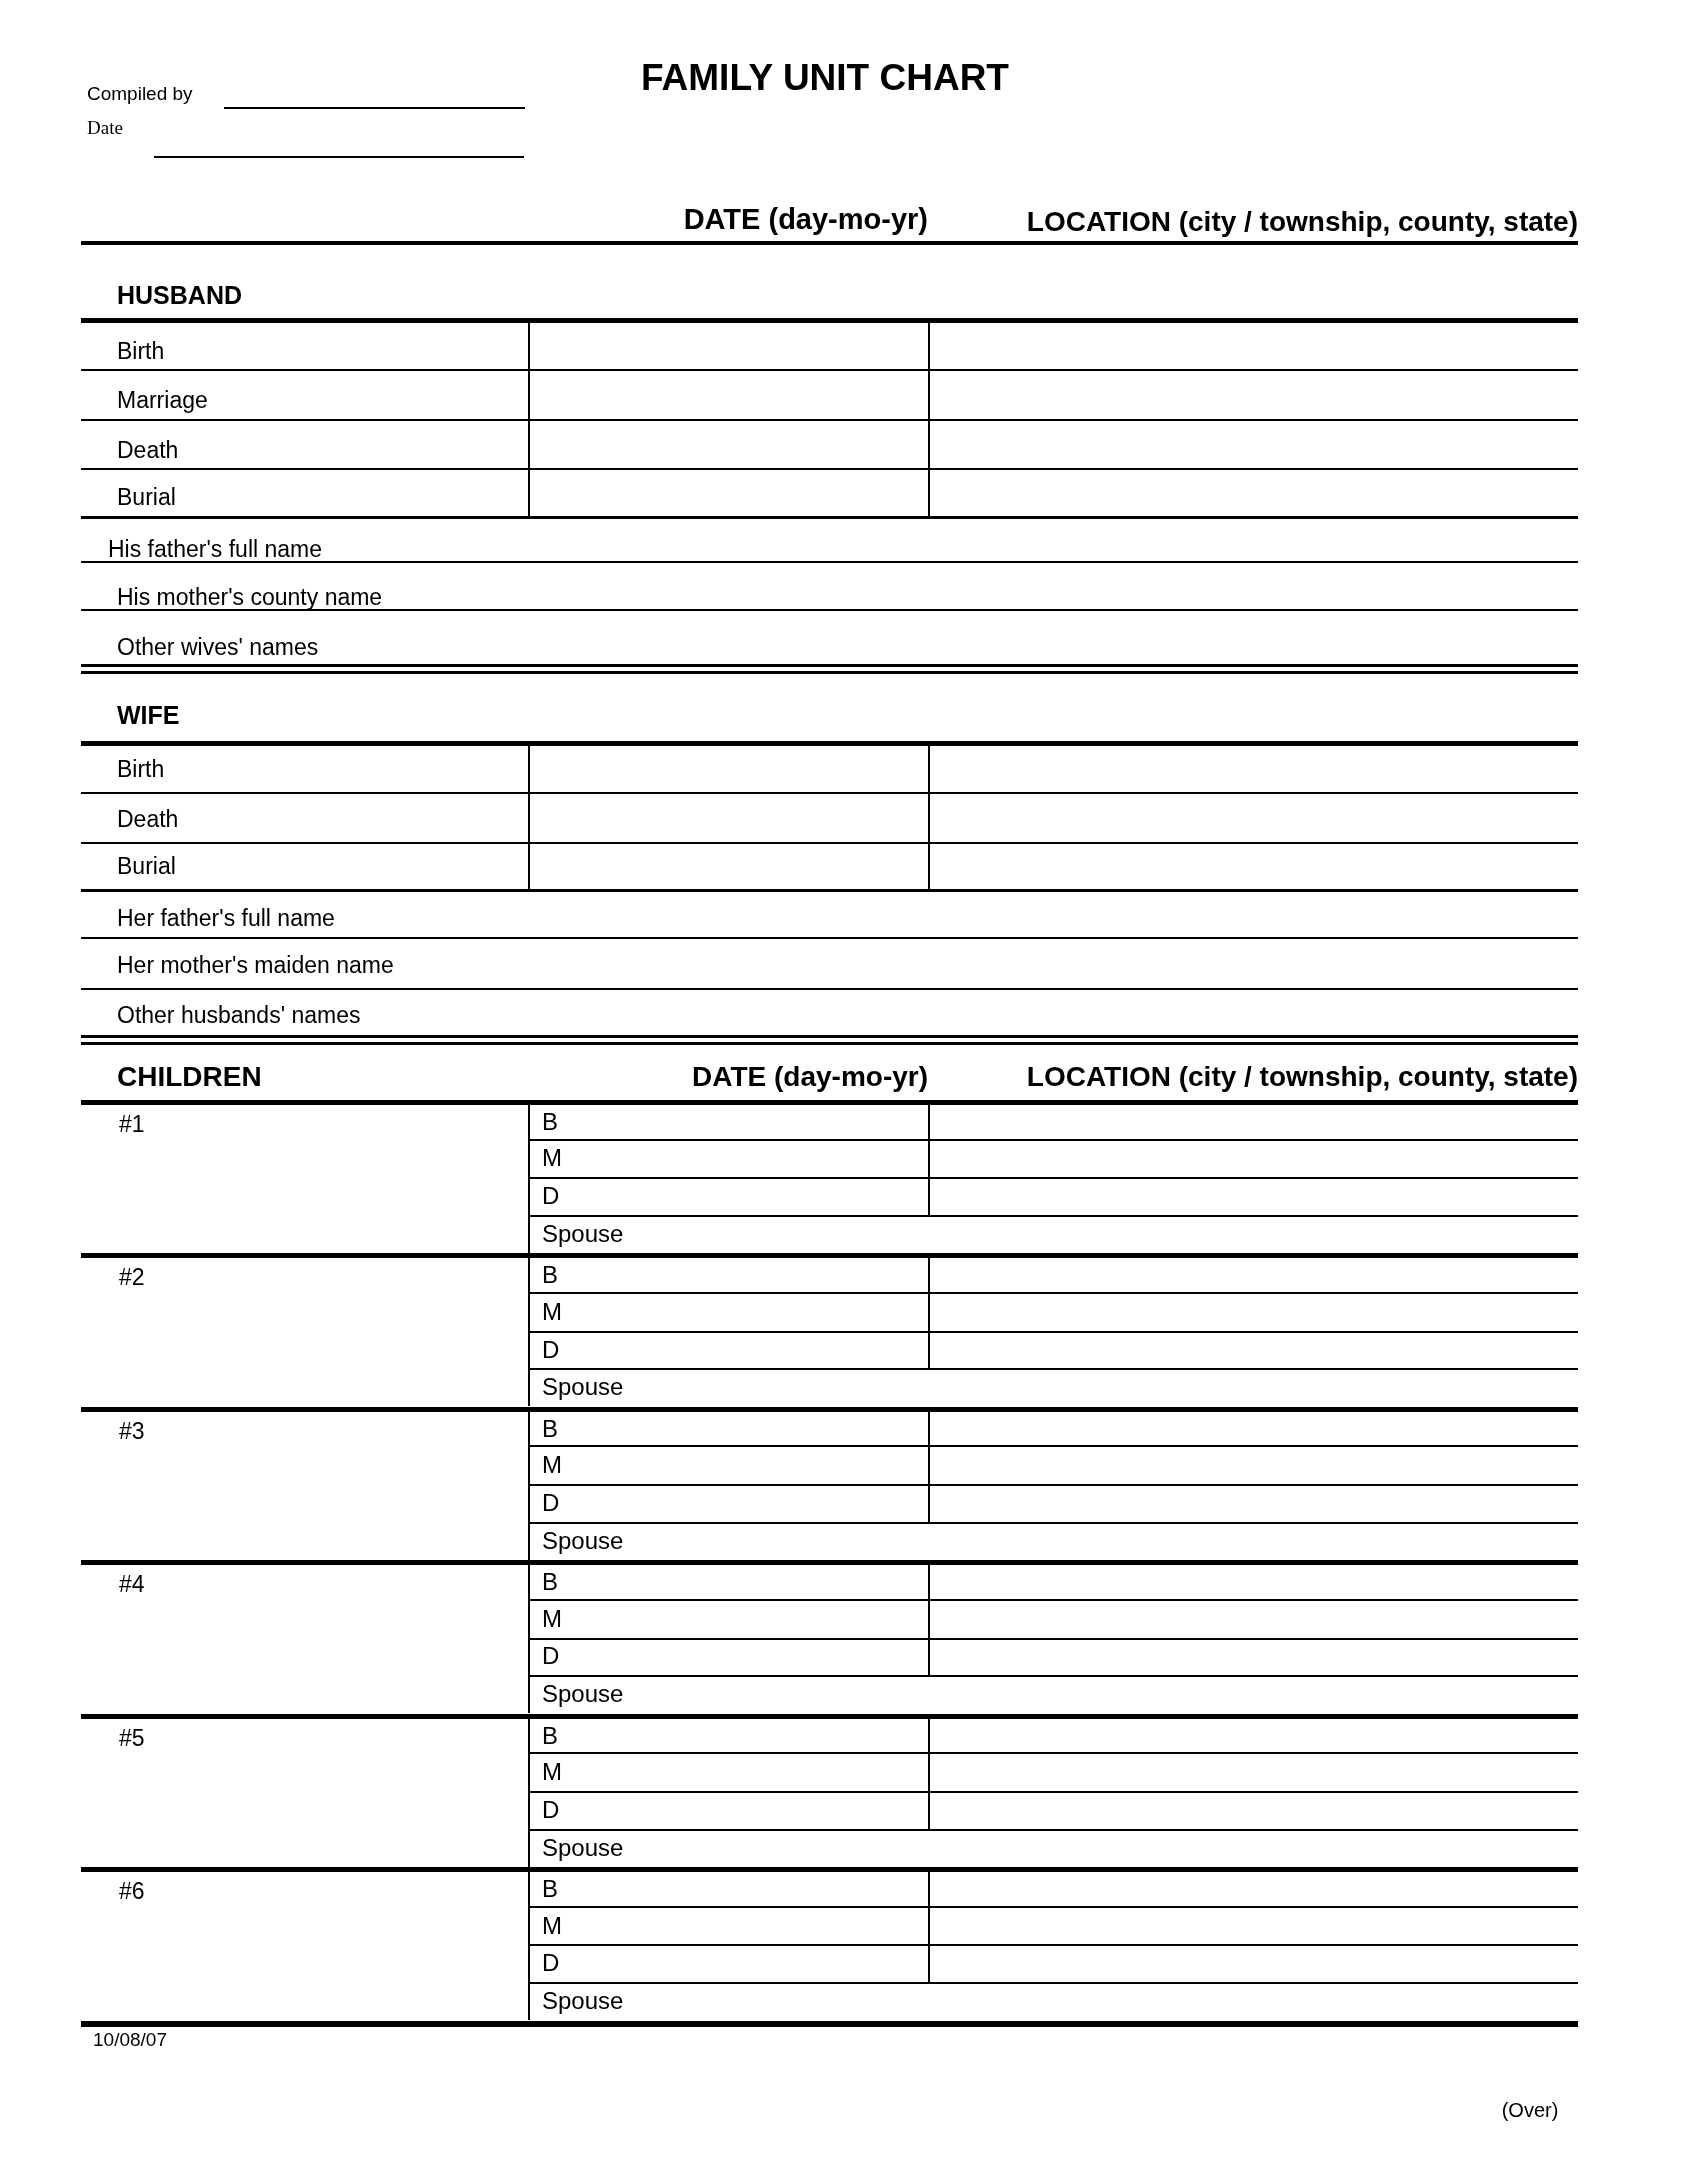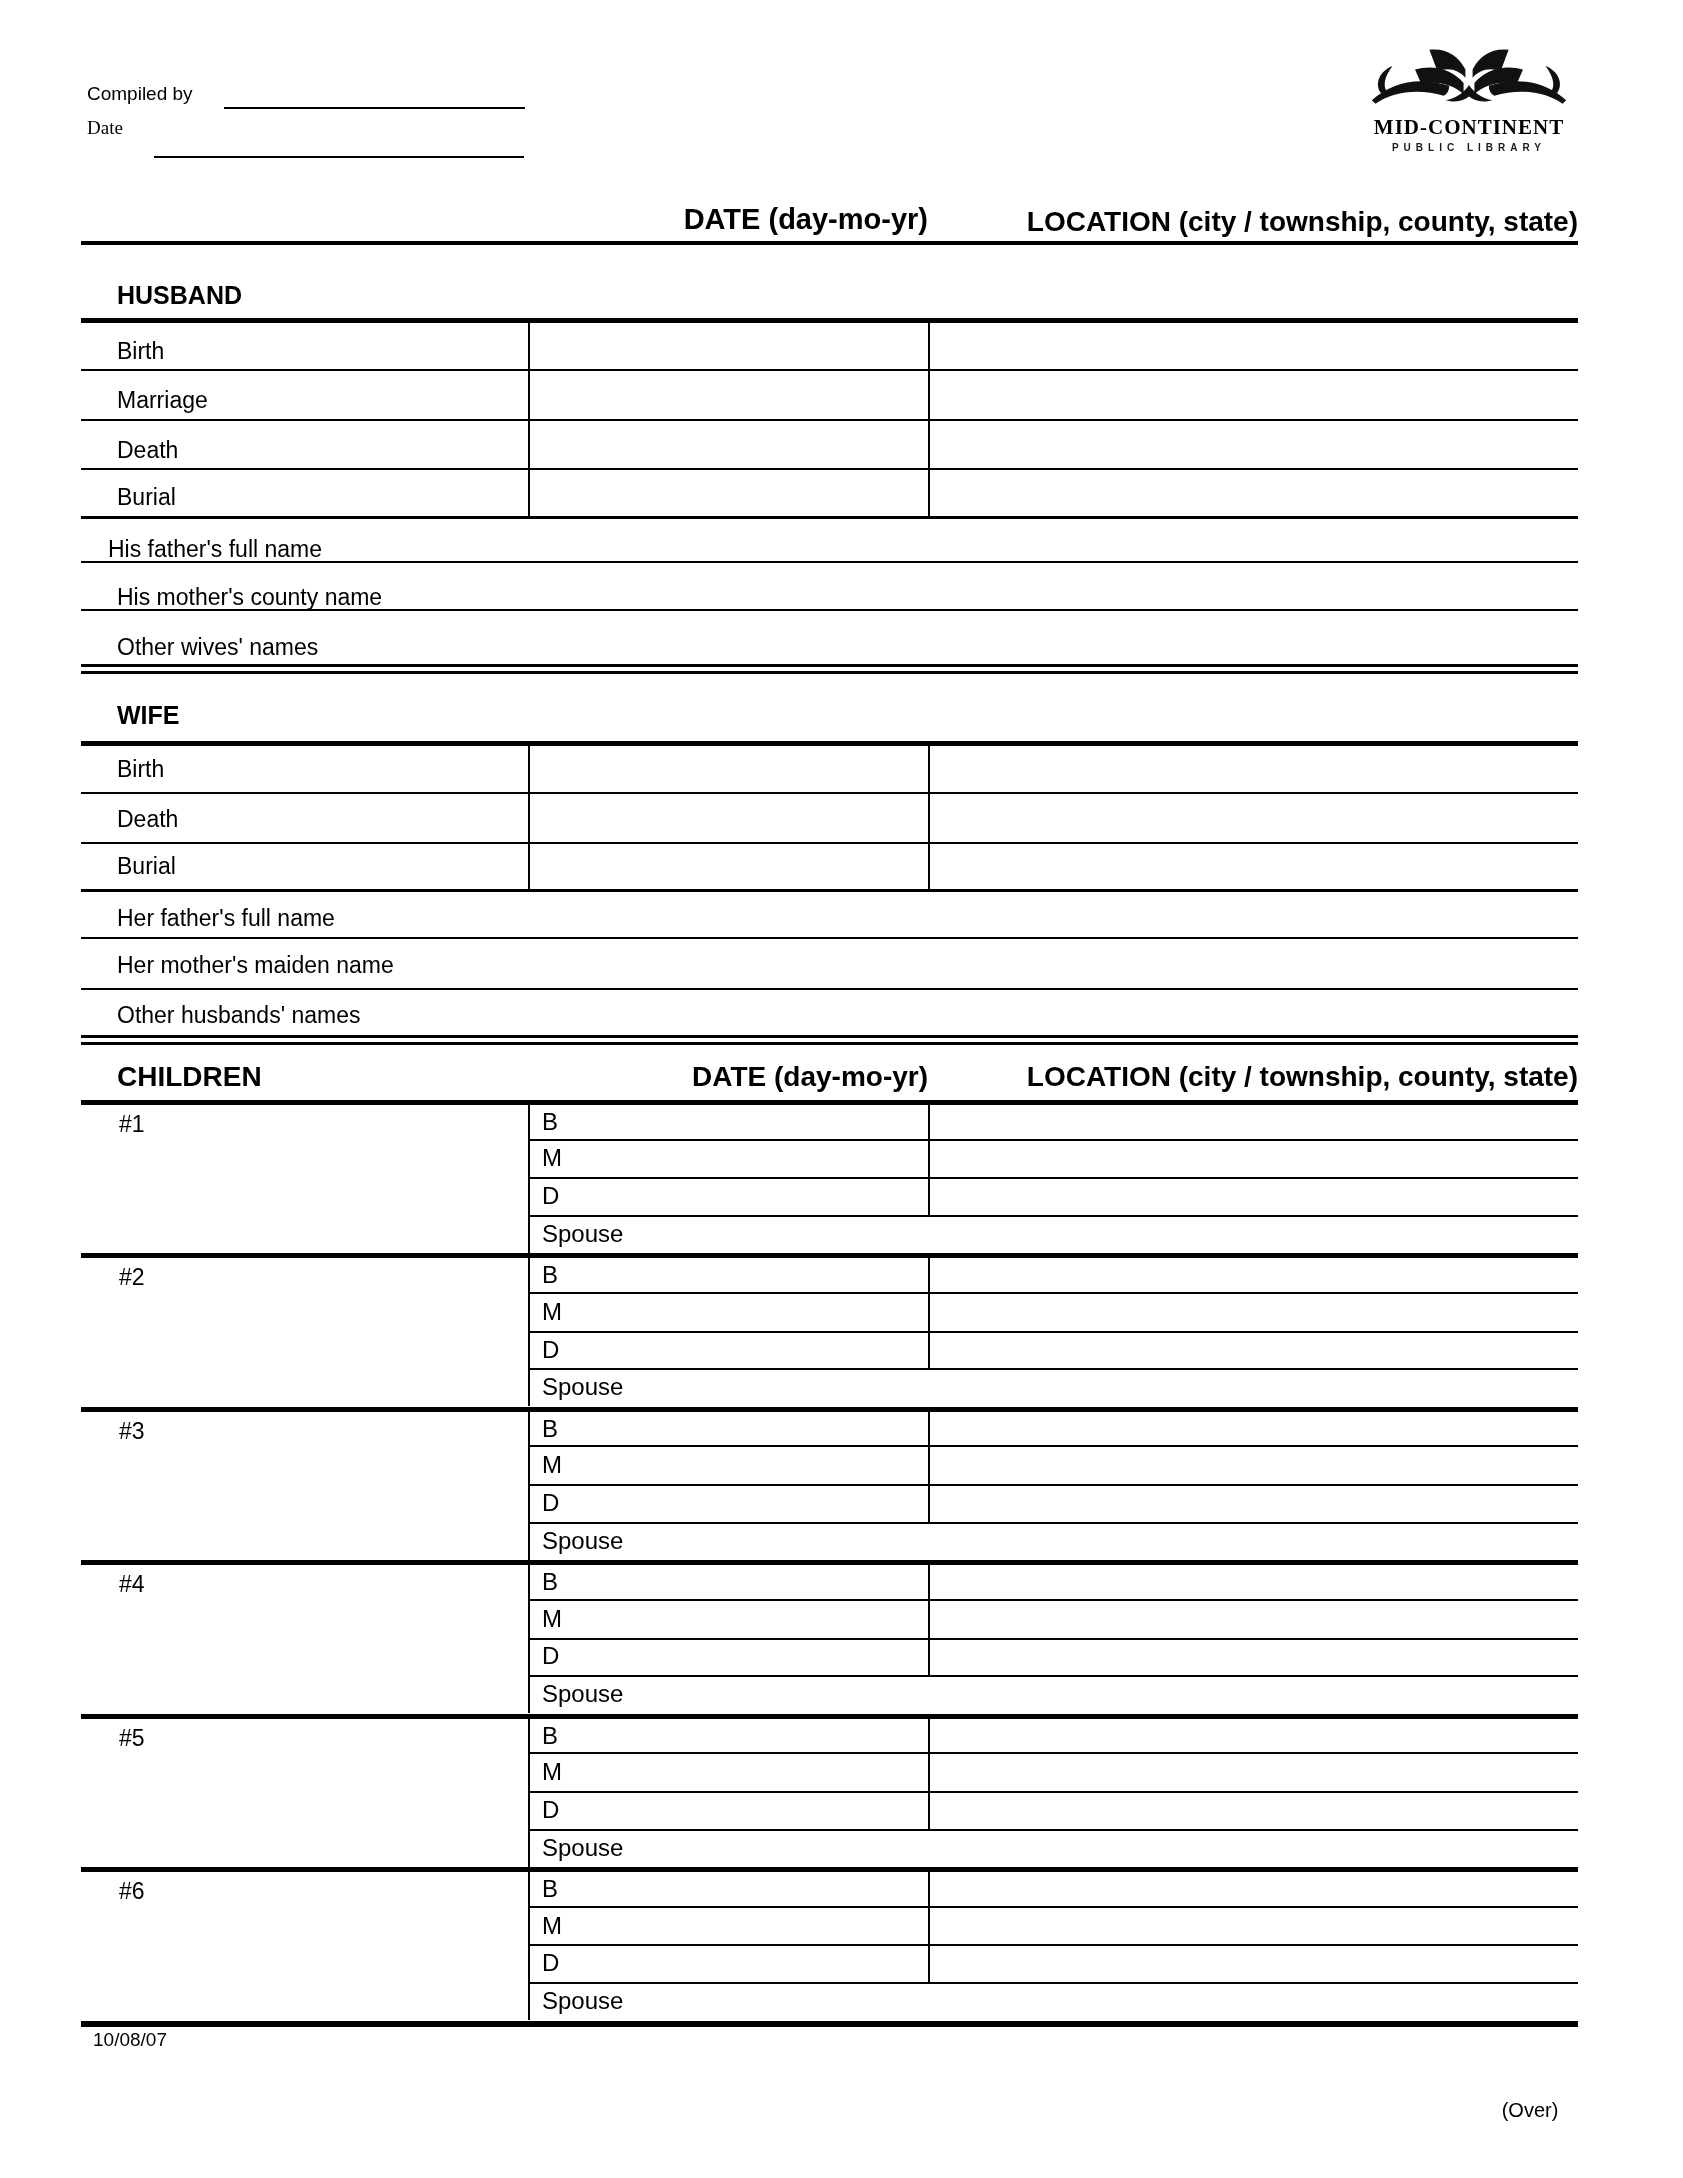--- a/index.html
+++ b/index.html
@@ -36,40 +36,22 @@
 <body>
 
 <div class="page">
 
   <div class="lbl small" style="left:87px; top:84px;">Compiled by</div>
   <div class="hl" style="left:224px; top:107px; width:301px;"></div>
 
   <div class="lbl small" style="left:87px; top:118px;font-family:Liberation Serif, serif;">Date</div>
   <div class="hl" style="left:154px; top:156px; width:370px;"></div>
 
+  <div class="title" style="left:825px; top:57px;">FAMILY UNIT CHART</div>
 
-  <div class="logo" style="left:1364px; top:48px;">
-    <span>
-      <svg width="210" height="63" viewBox="0 0 220 70">
-        <g fill="#111111">
-          <path d="M106,24 C98,8 84,0 66,2 L75,26 C87,21 98,24 106,33 Z"></path>
-          <path d="M114,24 C122,8 136,0 154,2 L145,26 C133,21 122,24 114,33 Z"></path>
-          <path d="M104,39 C92,24 70,18 50,24 L57,40 C76,36 92,41 104,51 Z"></path>
-          <path d="M116,39 C128,24 150,18 170,24 L163,40 C144,36 128,41 116,51 Z"></path>
-          <path d="M2,58 C24,38 54,31 88,42 C88,47 86,51 82,53 C54,45 26,48 6,62 Z"></path>
-          <path d="M218,58 C196,38 166,31 132,42 C132,47 134,51 138,53 C166,45 194,48 214,62 Z"></path>
-          <path d="M12,50 C5,40 10,26 25,20 C16,32 14,42 19,49 Z"></path>
-          <path d="M208,50 C215,40 210,26 195,20 C204,32 206,42 201,49 Z"></path>
-          <path d="M110,41 C104,50 95,56 84,58 C95,61 104,59 110,54 C116,59 125,61 136,58 C125,56 116,50 110,41 Z"></path>
-        </g>
-      </svg>
-    </span>
-    <div class="logo-name">MID-CONTINENT</div>
-    <div class="logo-sub">PUBLIC LIBRARY</div>
-  </div>
 
   <div class="col-head" style="left:528px; top:203px; width:400px; font-size:29px;">DATE (day-mo-yr)</div>
   <div class="col-head" style="left:928px; top:206px; width:650px;">LOCATION (city / township, county, state)</div>
   <div class="abs" style="left:81px; top:241px; width:1497px; height:4px; background:#000;"></div>
 
   <div class="heading" style="left:117px; top:281px;">HUSBAND</div>
   <div class="thick" style="left:81px; top:318px; width:1497px;"></div>
 
   <div class="lbl" style="left:117px; top:339px;">Birth</div>
   <div class="hl" style="left:81px; top:369px; width:1497px;"></div>

